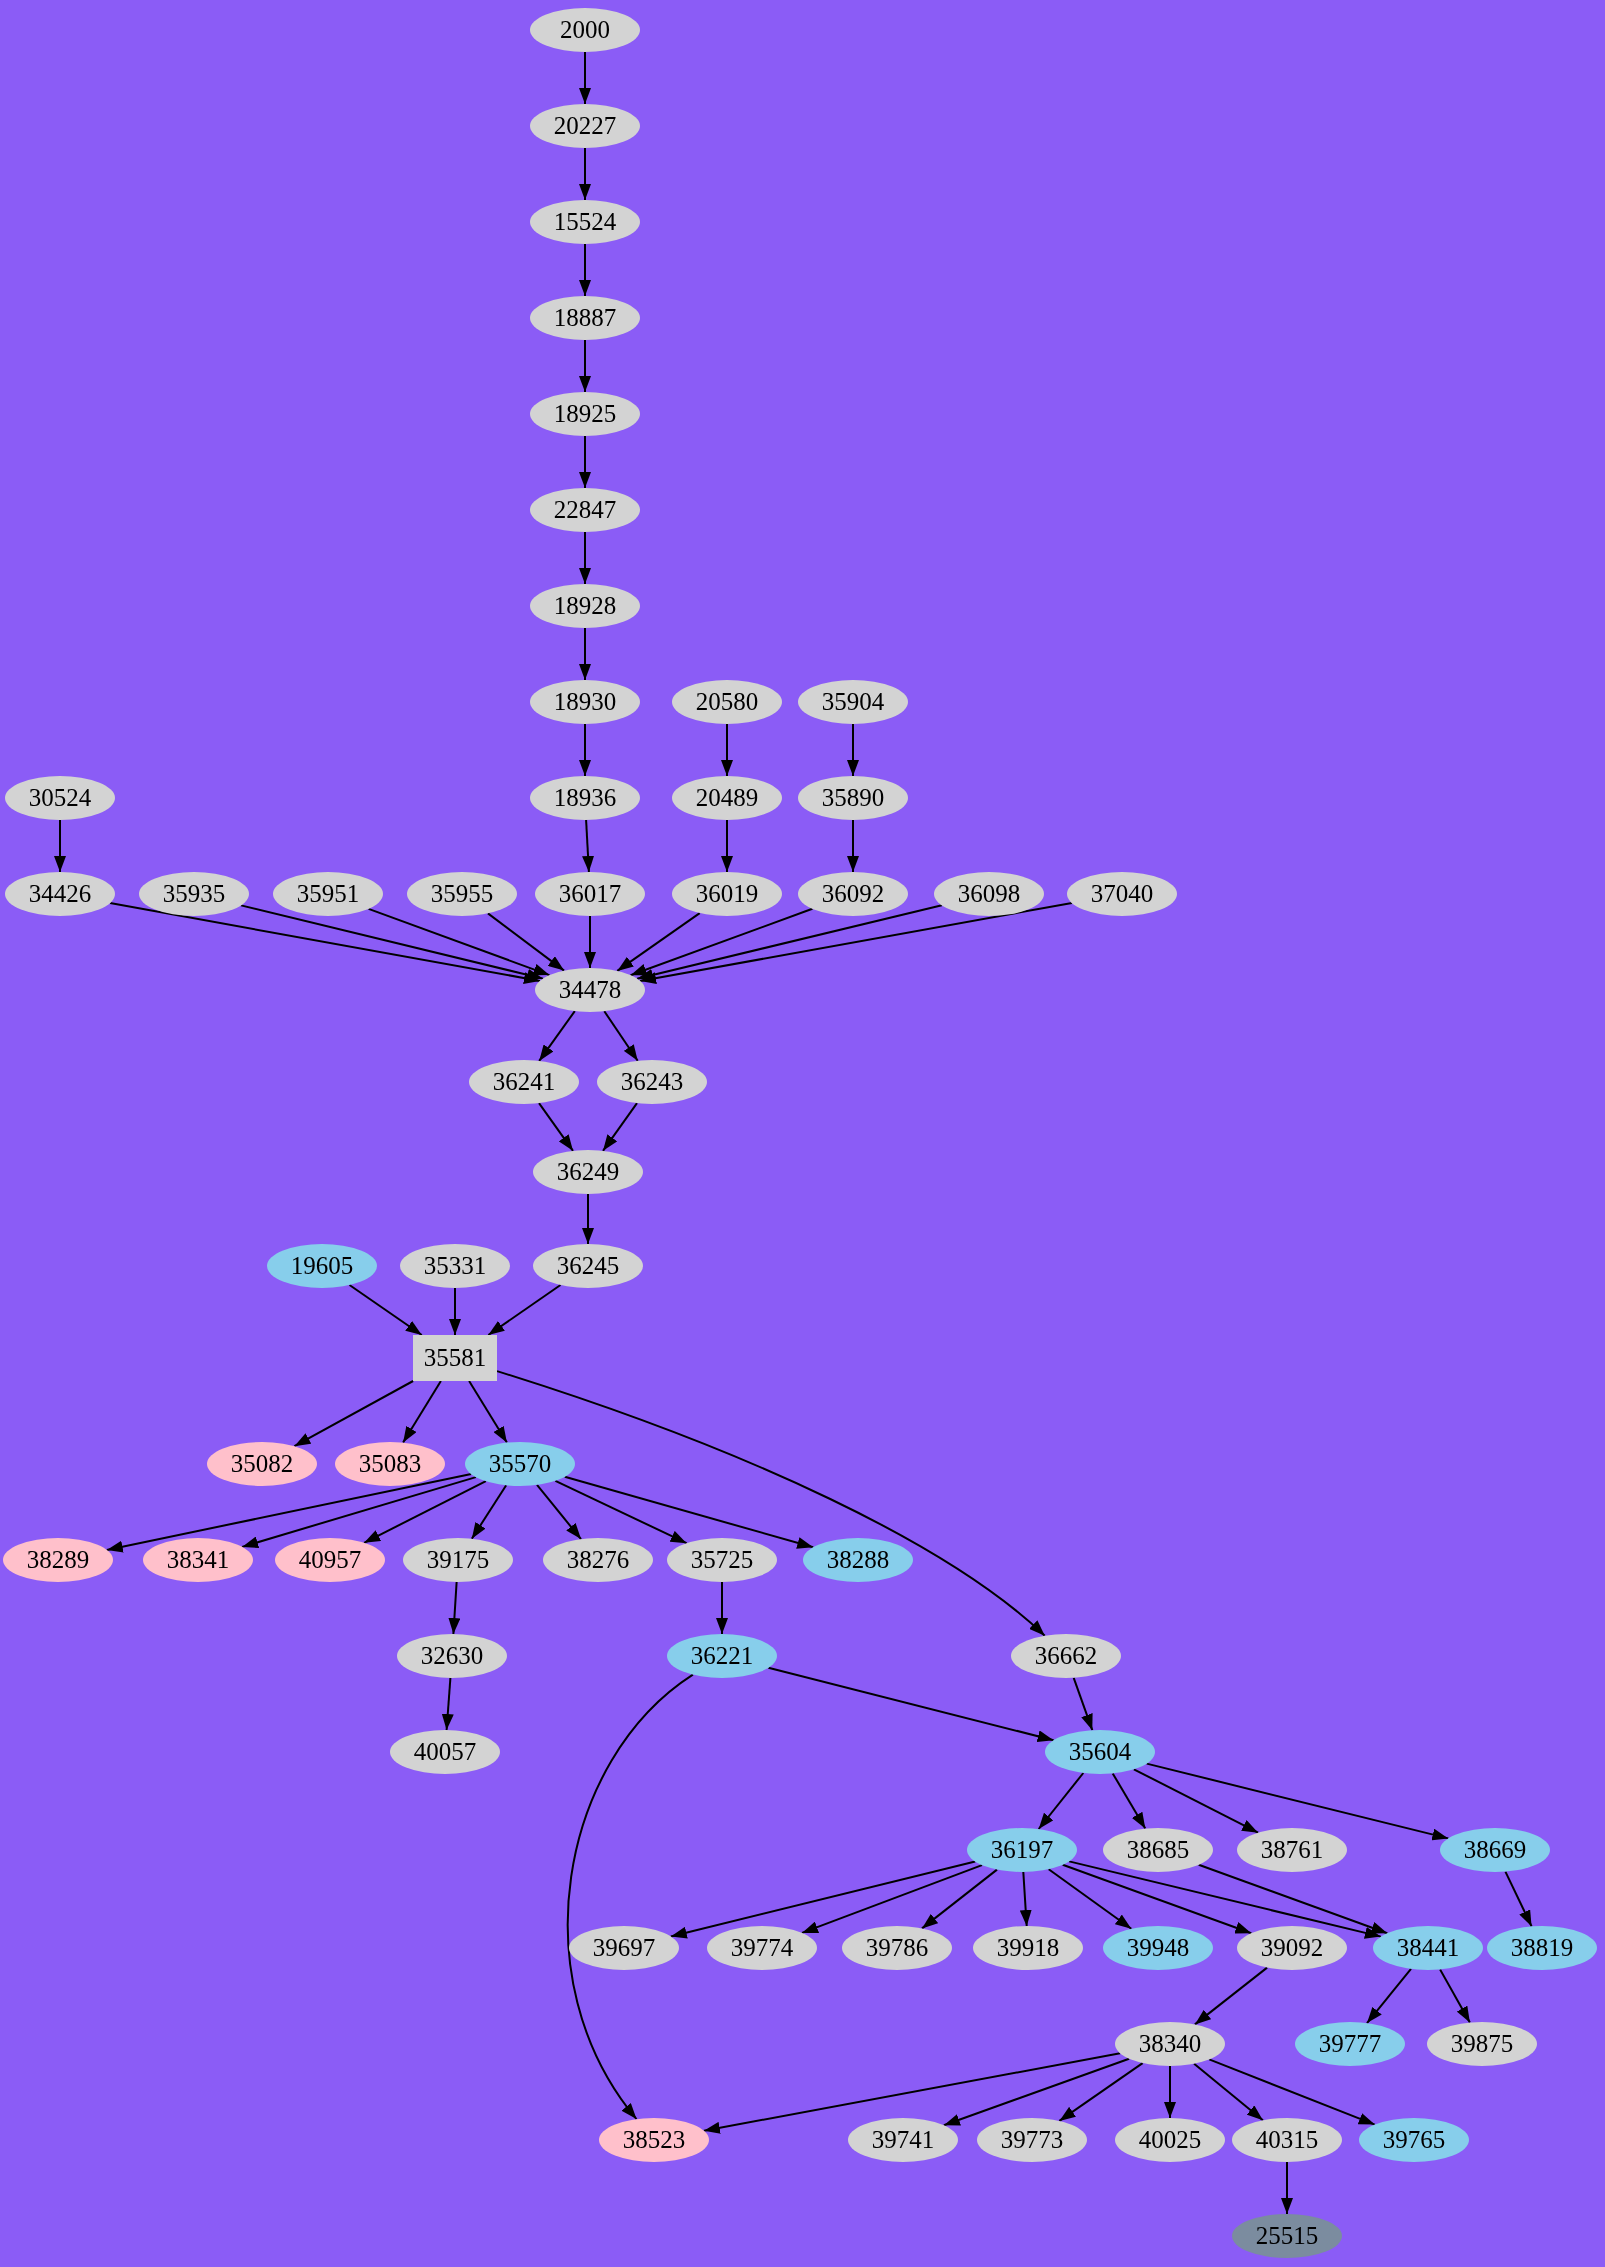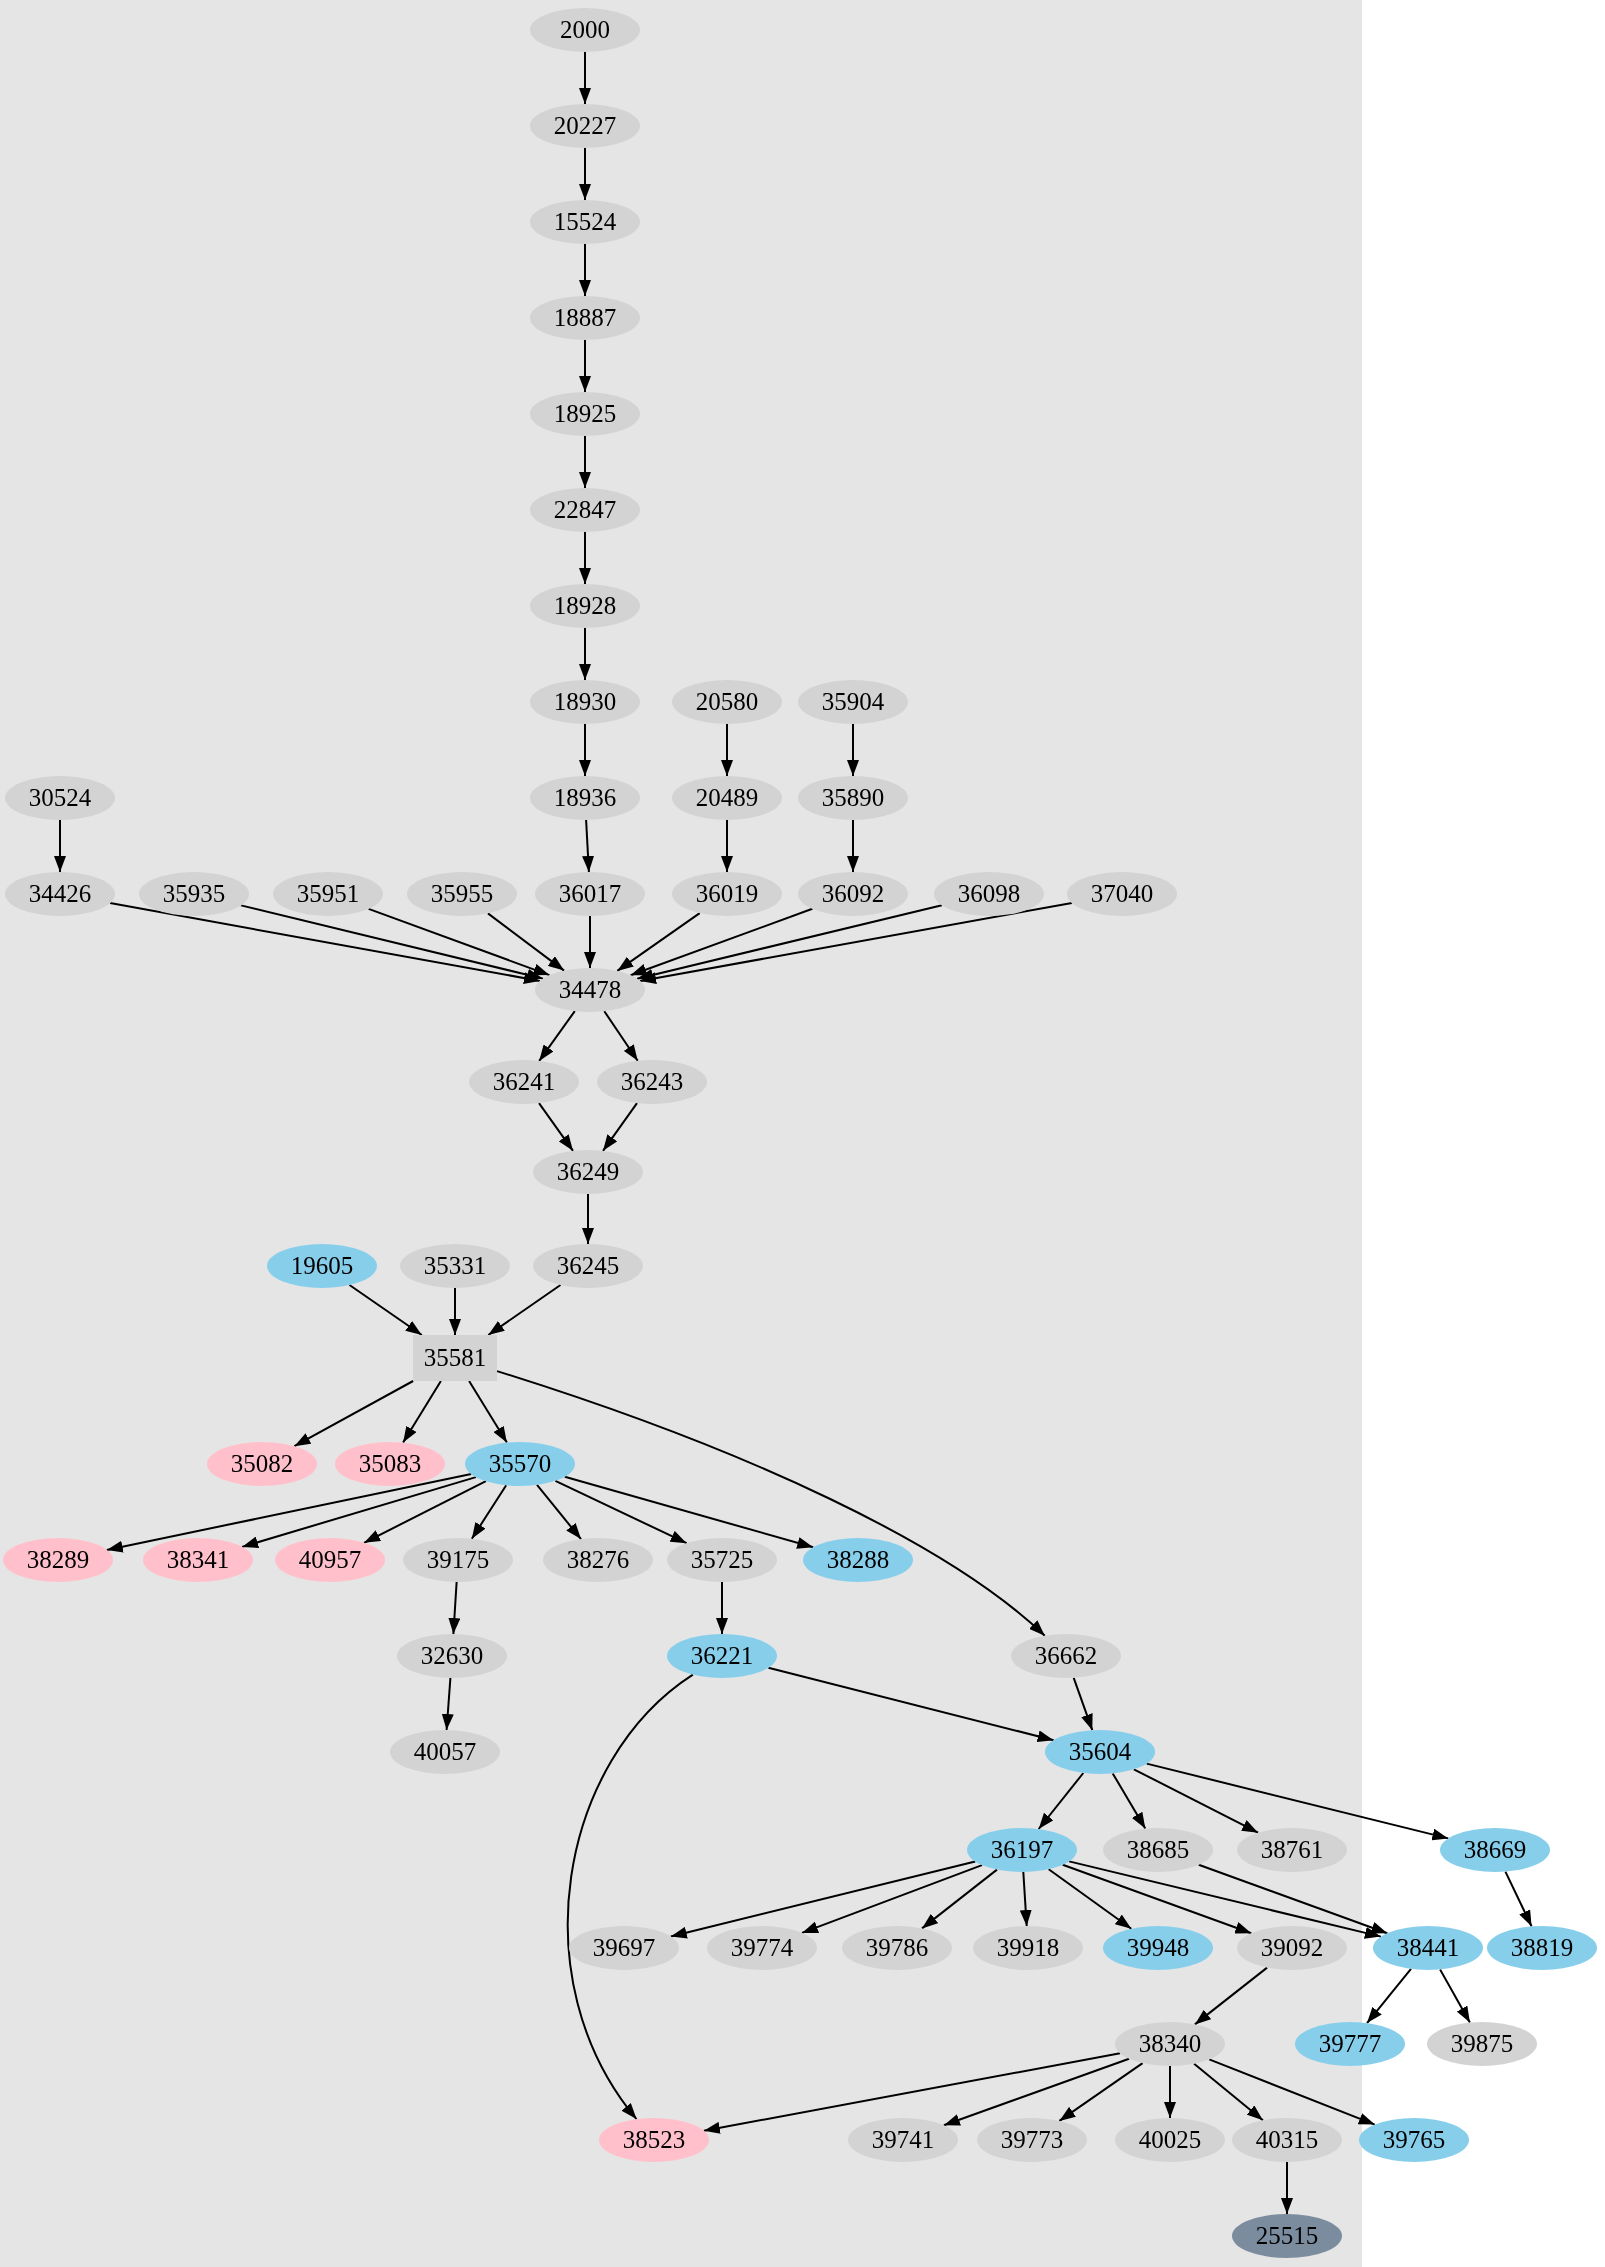--- a/index.html
+++ b/index.html
@@ -1,23 +1,23 @@
 <!DOCTYPE html>
 <html><head>
 <meta charset="utf-8">
 <style>
   html, body {
     margin: 0;
     padding: 0;
     background: #ffffff;
   }
   #canvas {
-    width: 1362px;
+    width: 1605px;
     height: 2267px;
-    background: #e5e5e5;
+    background: #8b5cf6;
     position: relative;
   }
   svg { display: block; }
   .edge-path {
     fill: none;
     stroke: #000000;
     stroke-width: 2;
   }
   .node-label {
     font-family: "Liberation Serif", "DejaVu Serif", serif;

